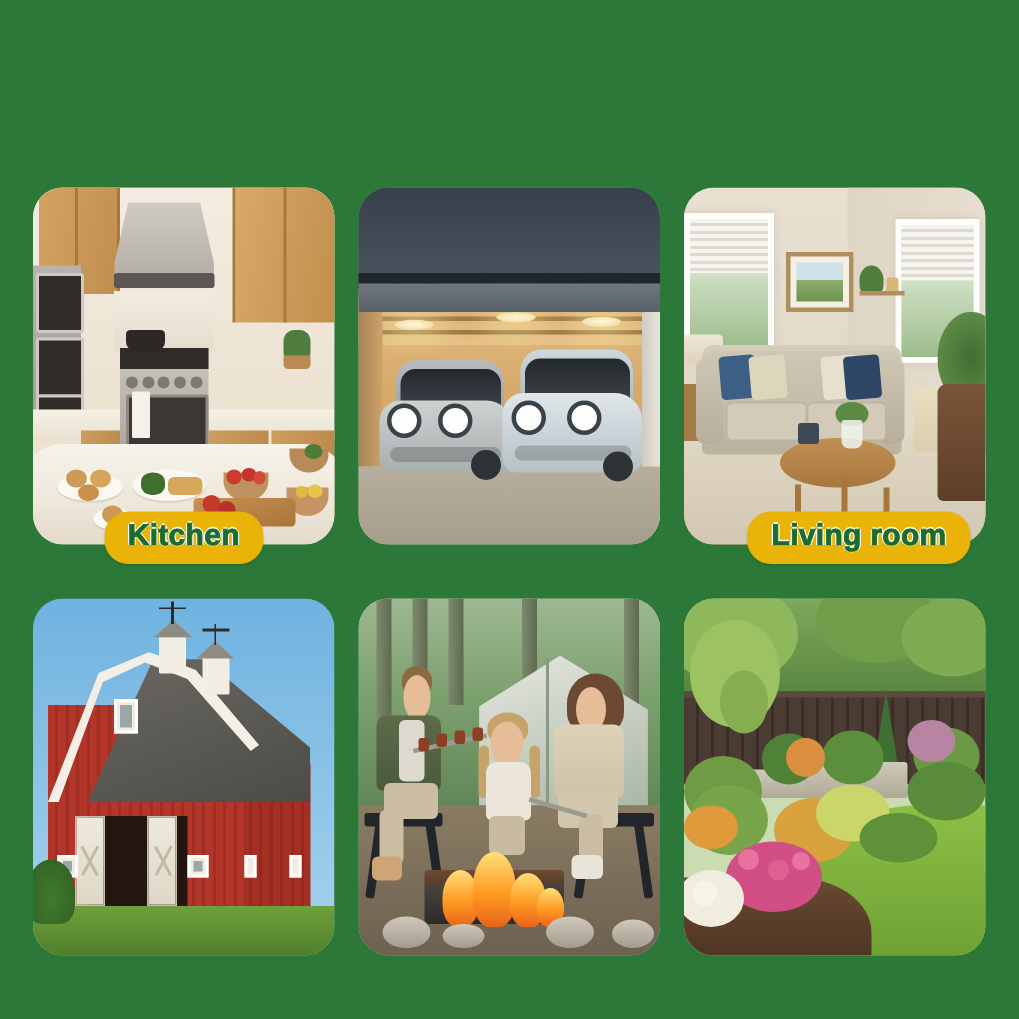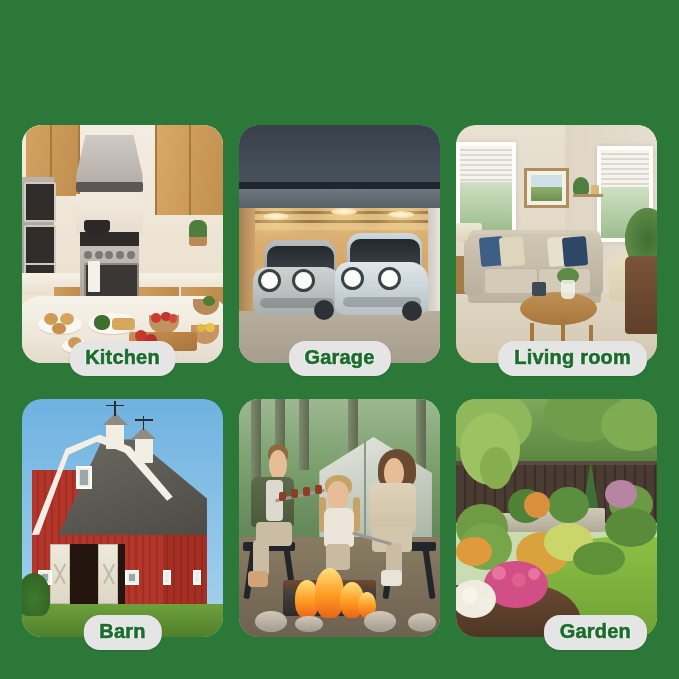--- a/index.html
+++ b/index.html
@@ -73,21 +73,21 @@
   }
   .scene {
     position: absolute;
     inset: 0;
   }
 
   
   .badge {
     position: absolute;
     bottom: -13px;
-    background: #e5e5e5;
+    background: #eab308;
     border-radius: 16px;
     padding: 5px 16px 7px 16px;
     box-shadow: 0 1px 2px rgba(0,0,0,0.12);
     white-space: nowrap;
     z-index: 5;
   }
   .badge-text {
     display: block;
     font-size: 20px;
     font-weight: bold;
@@ -419,23 +419,20 @@
             <div class="g-car-roof" style="background:linear-gradient(180deg,#cdd8dd,#aab6bd);"></div>
             <div class="g-car-glass"></div>
             <div class="g-car-body" style="background:linear-gradient(180deg,#dfe7ea,#b6c0c5);"></div>
             <div class="g-head" style="left:6%;"></div>
             <div class="g-head" style="left:46%;"></div>
             <div class="g-bumper"></div>
             <div class="g-wheel" style="right:6%;"></div>
           </div>
         </div>
       </div>
-      <div class="badge pos-center">
-        <span class="badge-text">Garage</span>
-      </div>
     </div>
 
     <div class="tile">
       <div class="tile-photo">
         <div class="scene">
           <div class="lr-wall"></div>
           <div class="lr-wall-r"></div>
           <div class="lr-floor"></div>
           <div class="lr-rug"></div>
 
@@ -519,23 +516,20 @@
             </div>
           <div class="b-win" style="left:70%;bottom:22%;width:4%;height:6%;">
               <div class="b-win-in"></div>
             </div>
           <div class="b-win" style="left:85%;bottom:22%;width:4%;height:6%;">
               <div class="b-win-in"></div>
             </div>
           <div class="b-bush"></div>
         </div>
       </div>
-      <div class="badge pos-center">
-        <span class="badge-text">Barn</span>
-      </div>
     </div>
 
     <div class="tile">
       <div class="tile-photo">
         <div class="scene">
           <div class="c-sky"></div>
           <div class="c-forest"></div>
           <div class="c-trunk" style="left:6%;height:44%;"></div>
           <div class="c-trunk" style="left:18%;height:38%;"></div>
           <div class="c-trunk" style="left:30%;height:30%;"></div>
@@ -638,19 +632,16 @@
           <div class="gd-flowerclump" style="left:14%;top:68%;width:32%;height:20%;background:#d14f85;"></div>
           <div class="gd-flowerclump" style="left:-2%;top:76%;width:22%;height:16%;background:#f0ece0;"></div>
           <div class="gd-flower" style="left:18%;top:70%;width:7%;height:6%;background:#e8739f;"></div>
           <div class="gd-flower" style="left:28%;top:73%;width:7%;height:6%;background:#de5f90;"></div>
           <div class="gd-flower" style="left:36%;top:71%;width:6%;height:5%;background:#e8739f;"></div>
           <div class="gd-flower" style="left:3%;top:79%;width:8%;height:7%;background:#f7f4ea;"></div>
           <div class="gd-flower" style="left:11%;top:83%;width:7%;height:6%;background:#f2eee2;"></div>
           <div class="gd-shrub" style="left:58%;top:60%;width:26%;height:14%;background:#5f9138;"></div>
         </div>
       </div>
-      <div class="badge pos-right">
-        <span class="badge-text">Garden</span>
-      </div>
     </div>
 
   </div>
 </div>
 
 </body></html>

